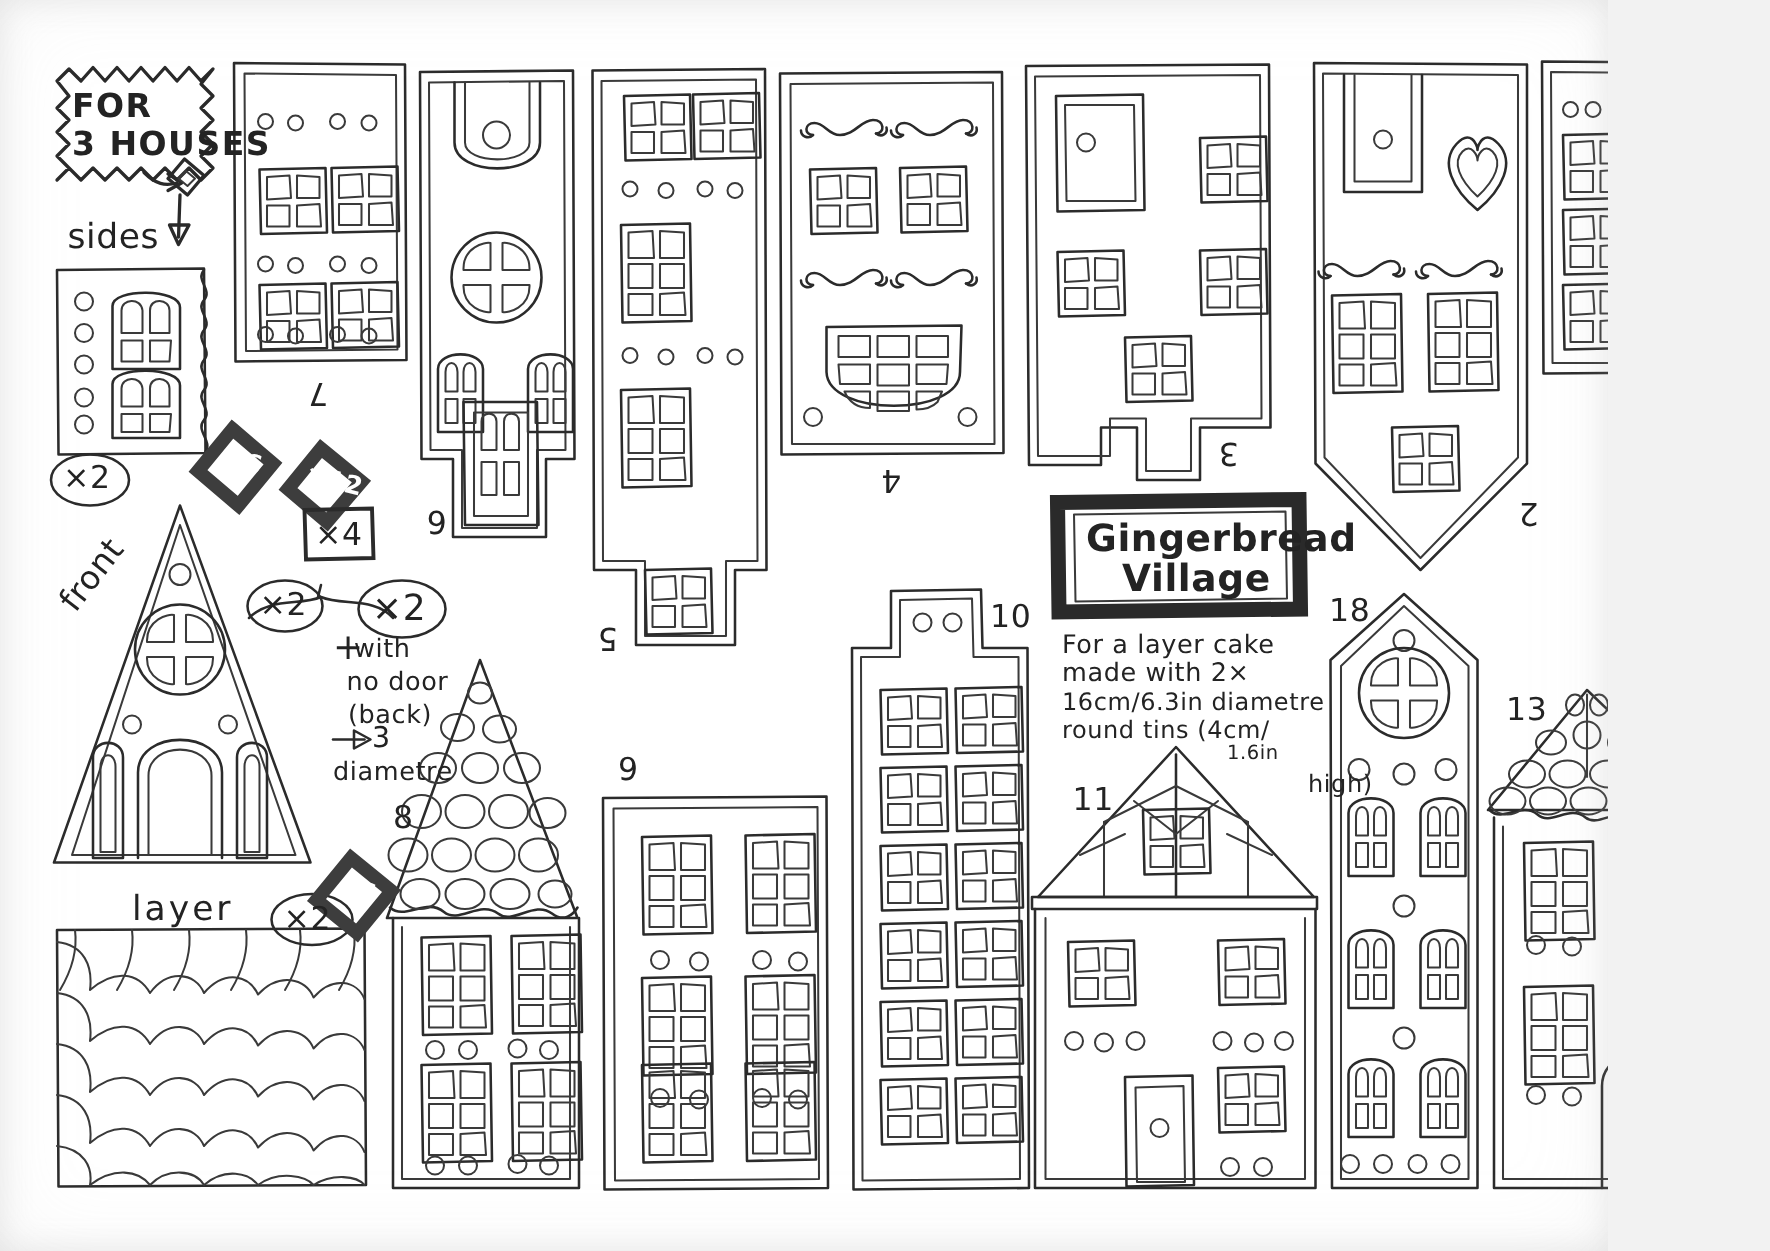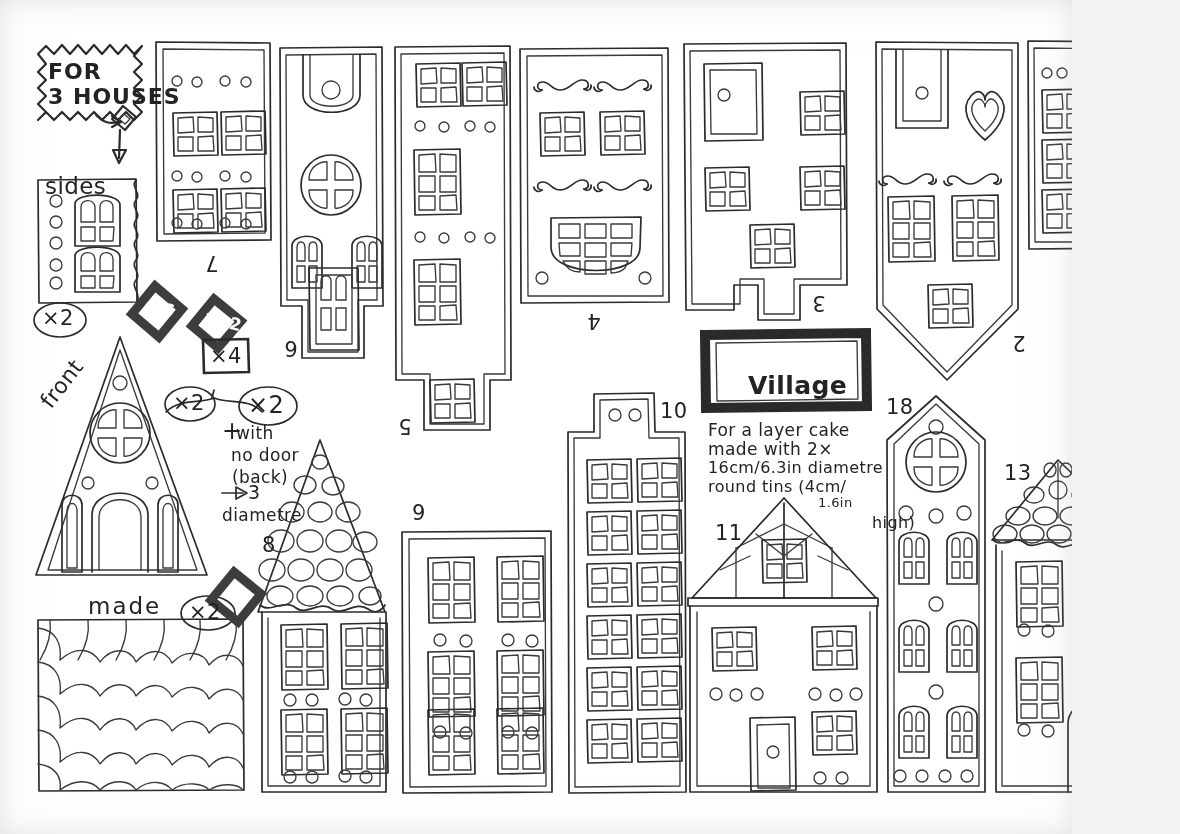--- a/index.html
+++ b/index.html
@@ -478,43 +478,44 @@
       <path class="ink" d="M222 493 L243 493"></path>
       <path class="ink" d="M236 487 L247 493 L236 499 Z" fill="#2b2b2b"></path>
     </g>
   </svg>
 
   <div class="layer">
 
     <div class="hand" style="left:48px;top:60px;font-size:22px;font-weight:700;letter-spacing:1px;">FOR
 3 HOUSES</div>
 
-    <div class="hand" style="left:45px;top:146px;font-size:23px;margin-top:28px;">sides</div>
+    <div class="hand" style="left:45px;top:146px;font-size:23px;">sides</div>
 
     <div class="hand" style="left:36px;top:398px;font-size:22px;transform:rotate(-52deg);transform-origin:0 0;">front</div>
 
-    <div class="hand" style="left:88px;top:594px;font-size:23px;letter-spacing:2px;">made</div>
+    <div class="hand" style="left:88px;top:594px;font-size:23px;letter-spacing:2px;">layer</div>
 
     <div class="hand num" style="left:42px;top:307px;font-size:21px;">×2</div>
     <div class="hand badge-txt" style="left:148px;top:299px;transform:rotate(16deg);">×6</div>
     <div class="hand badge-txt" style="left:203px;top:312px;transform:rotate(14deg);">×12</div>
     <div class="hand num" style="left:210px;top:345px;font-size:21px;">×4</div>
     <div class="hand num" style="left:173px;top:392px;font-size:21px;">×2</div>
     <div class="hand num" style="left:248px;top:392px;font-size:24px;">×2</div>
     <div class="hand num" style="left:189px;top:601px;font-size:21px;">×2</div>
     <div class="hand badge-txt" style="left:224px;top:585px;transform:rotate(14deg);">×6</div>
 
     <div class="hand" style="left:222px;top:418px;font-size:24px;">+</div>
 
     <div class="hand note" style="left:236px;top:424px;">with</div>
     <div class="hand note" style="left:231px;top:446px;">no door</div>
     <div class="hand note" style="left:232px;top:468px;">(back)</div>
     <div class="hand note" style="left:248px;top:482px;font-size:19px;">3</div>
     <div class="hand note" style="left:222px;top:506px;">diametre</div>
 
+    <div class="hand title-txt" style="left:724px;top:345px;font-size:25px;">Gingerbread</div>
     <div class="hand title-txt" style="left:748px;top:372px;font-size:25px;">Village</div>
 
     <div class="hand note" style="left:708px;top:421px;">For a layer cake</div>
     <div class="hand note" style="left:708px;top:440px;">made with 2×</div>
     <div class="hand note" style="left:708px;top:459px;font-size:16px;">16cm/6.3in diametre</div>
     <div class="hand note" style="left:708px;top:478px;font-size:16px;">round tins (4cm/</div>
     <div class="hand note" style="left:818px;top:496px;font-size:13px;">1.6in</div>
     <div class="hand note" style="left:824px;top:514px;font-size:16px;margin-left:48px;">high)</div>
 
     <div class="hand num num-flip" style="left:1078px;top:255px;">1</div>

